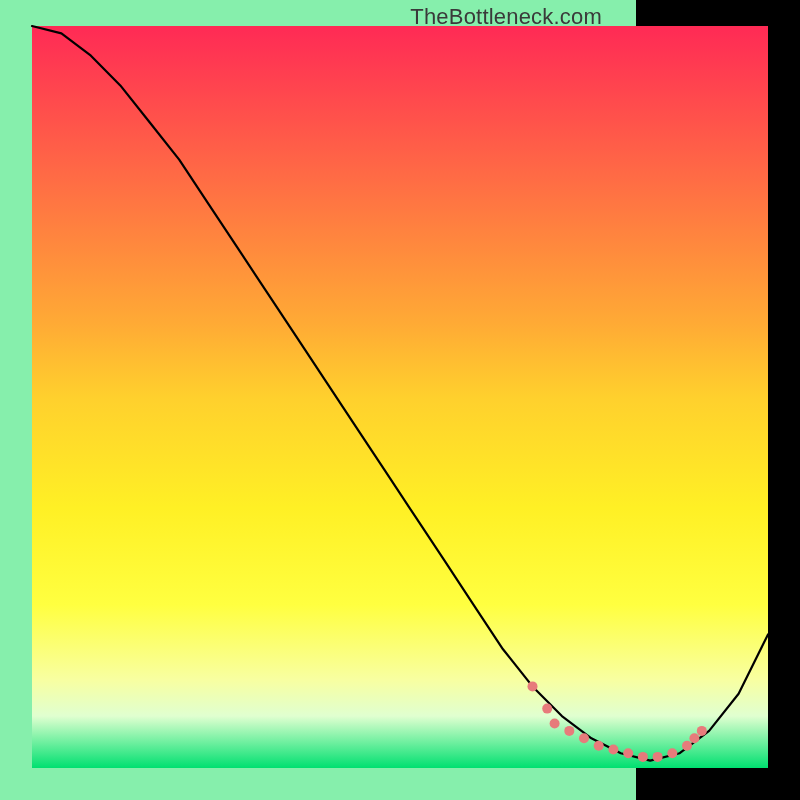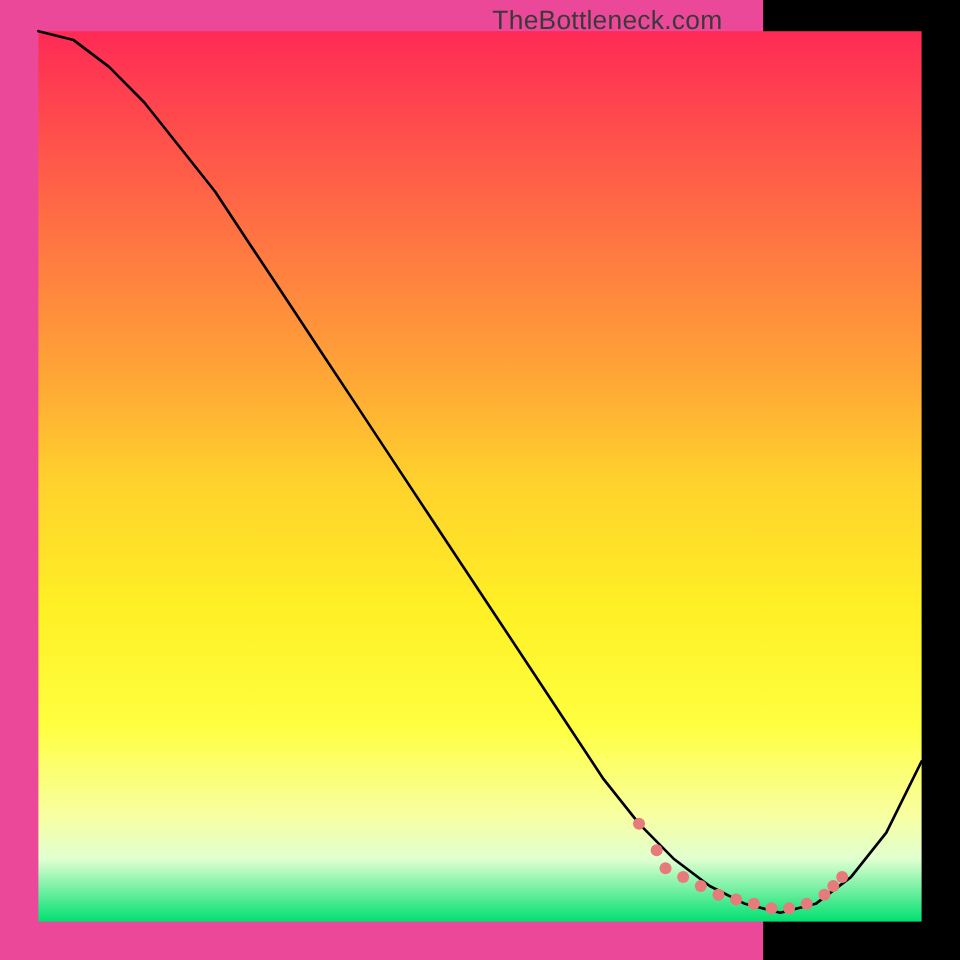--- a/index.html
+++ b/index.html
@@ -1,17 +1,17 @@
 <!DOCTYPE html>
 <html><head>
 <meta charset="utf-8">
 <style>
   * { margin: 0; padding: 0; box-sizing: border-box; }
   html, body { width: 800px; height: 800px; background: #000; overflow: hidden; }
-  .frame { position: relative; width: 636px; height: 800px; background: #ec4899; }
+  .frame { position: relative; width: 636px; height: 800px; background: #86efac; }
   .plot-area {
     position: absolute;
     left: 32px;
     top: 26px;
     width: 736px;
     height: 742px;
     background: linear-gradient(to bottom,
       #ff2a55 0%,
       #ff4a4d 10%,
       #ff6a45 20%,

